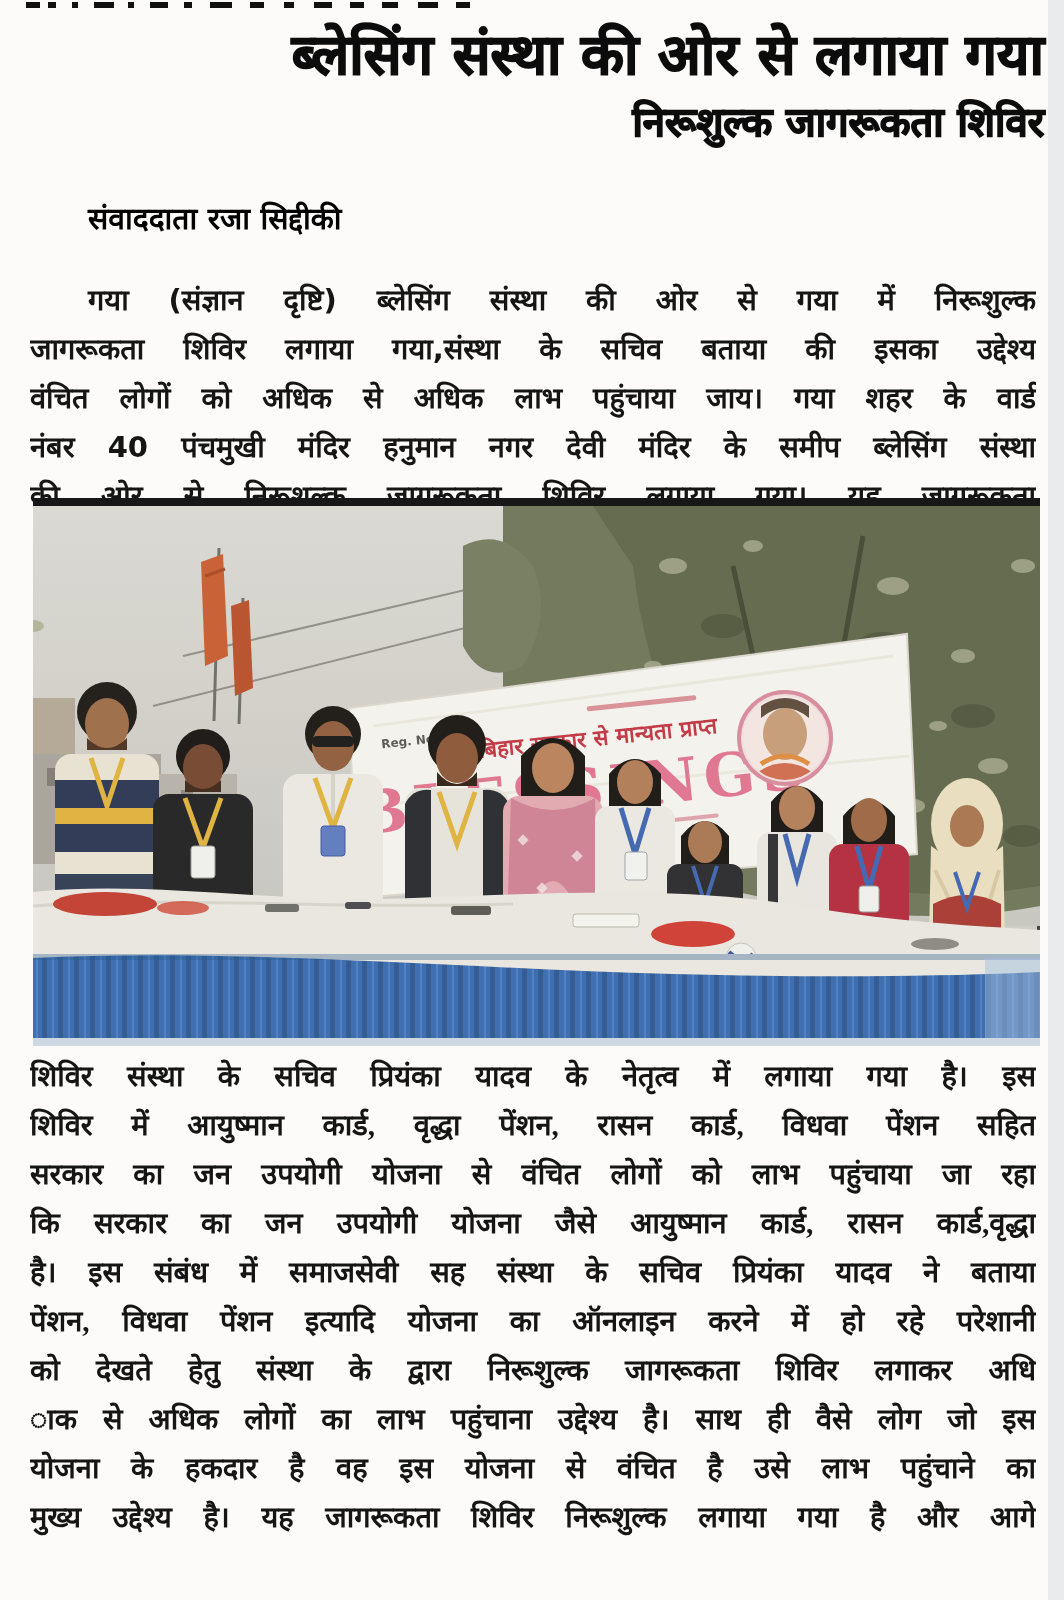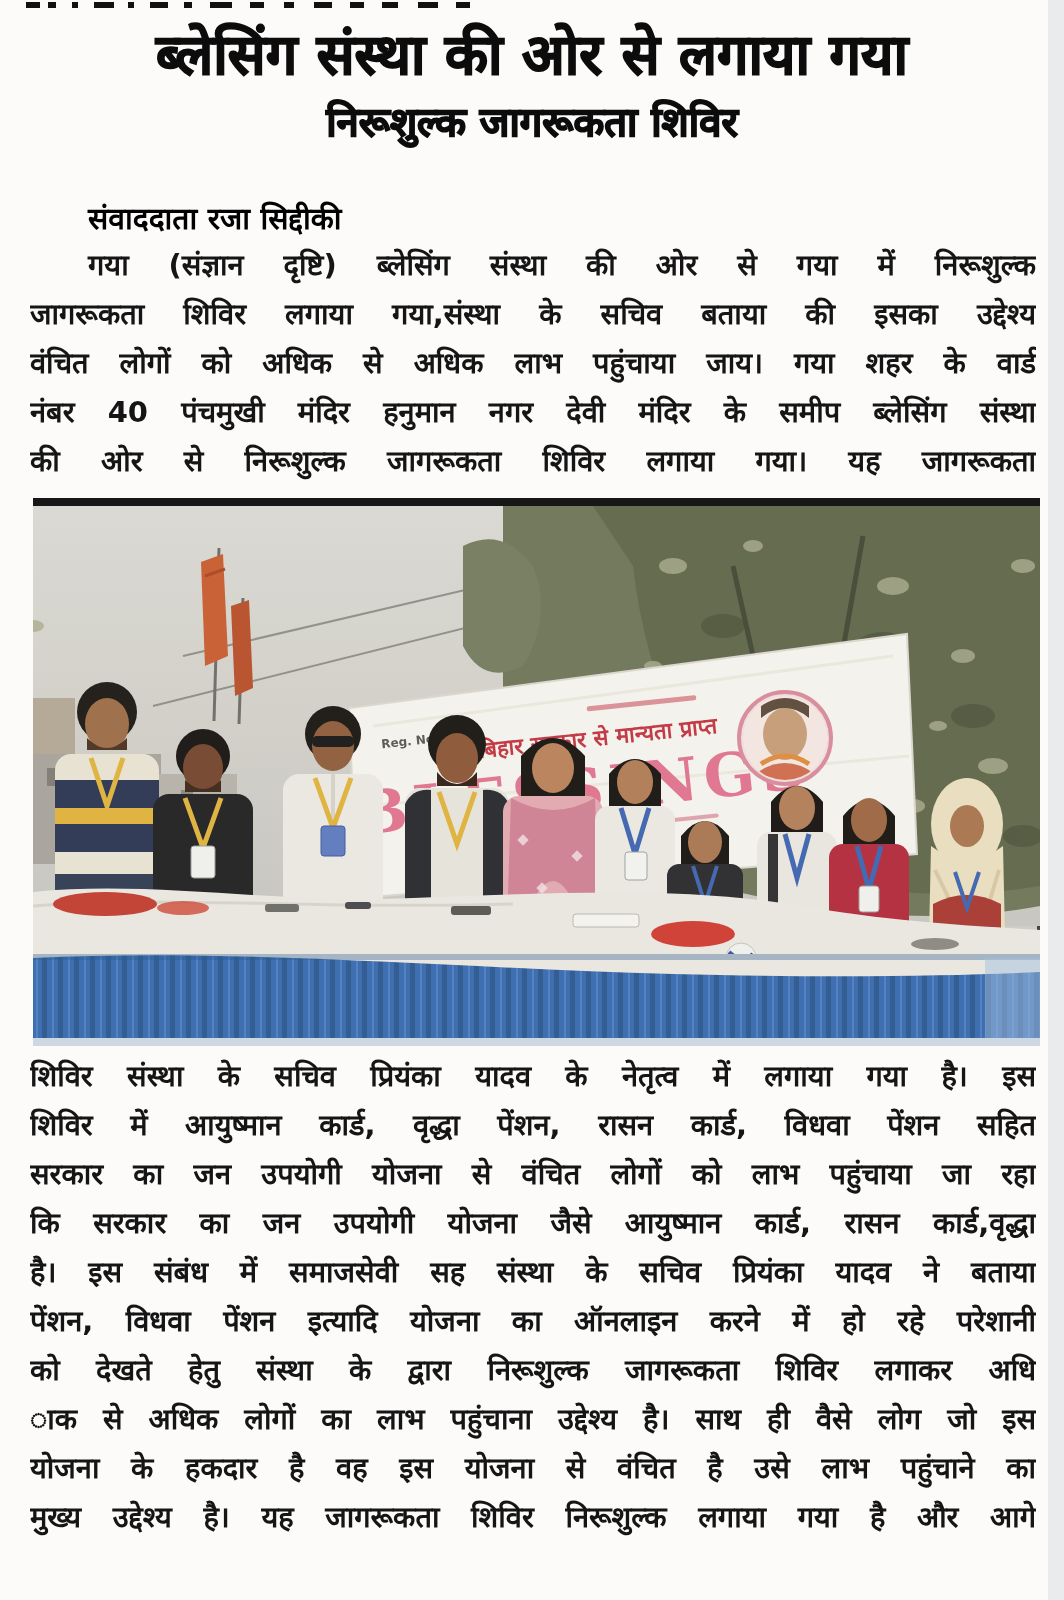--- a/index.html
+++ b/index.html
@@ -14,39 +14,39 @@
     background:#e9ebed;
   }
   
   .top-frag{
     position:absolute;top:0;left:26px;width:470px;height:13px;
     background:
       linear-gradient(90deg,#111 0 14px,transparent 14px 22px,#111 22px 30px,transparent 30px 46px,#111 46px 52px,transparent 52px 68px,#111 68px 88px,transparent 88px 102px,#111 102px 108px,transparent 108px 124px,#111 124px 142px,transparent 142px 158px,#111 158px 166px,transparent 166px 184px,#111 184px 206px,transparent 206px 224px,#111 224px 238px,transparent 238px 258px,#111 258px 268px,transparent 268px 288px,#111 288px 306px,transparent 306px 324px,#111 324px 338px,transparent 338px 356px,#111 356px 372px,transparent 372px 392px,#111 392px 412px,transparent 412px 430px,#111 430px 444px,transparent 444px 470px);
     background-size:100% 6px;background-repeat:no-repeat;background-position:0 2px;
   }
   .headline{
-    position:absolute;left:20px;right:20px;text-align:center;
+    position:absolute;left:20px;right:20px;text-align:right;
     font-weight:900;color:#0c0c0c;
     -webkit-text-stroke:1.3px #0c0c0c;
     line-height:1.1;
   }
   .headline.l1{top:24px;font-size:56px;}
   .headline.l2{top:100px;font-size:40px;}
   .byline{
     position:absolute;top:197px;left:88px;font-size:30px;font-weight:700;
     color:#000000;
   }
   .para{position:absolute;left:30px;width:1006px;}
   .para .line{
     height:49px;line-height:49px;font-size:29px;font-weight:600;color:#151515;
     text-align:justify;text-align-last:justify;overflow:hidden;white-space:nowrap;
   }
-  .para .line.indent{padding-left:58px;}
+  .para .line.indent{padding-left:58px;margin-top:35px;}
   .para1{top:241px;}
-  .para2{top:1052px;}
+  .para2{top:1052px;font-family:Liberation Serif, serif;}
   .photo-wrap{
     position:absolute;top:498px;left:33px;width:1007px;height:548px;
     border-top:8px solid #171717;
     box-sizing:border-box;
     background:#cfcdc7;
     box-shadow:inset -3px 0 0 #3a3a3a, inset 0 -2px 0 #9a9a96;
   }
   .photo-wrap svg{display:block;}
 </style>
 </head>

